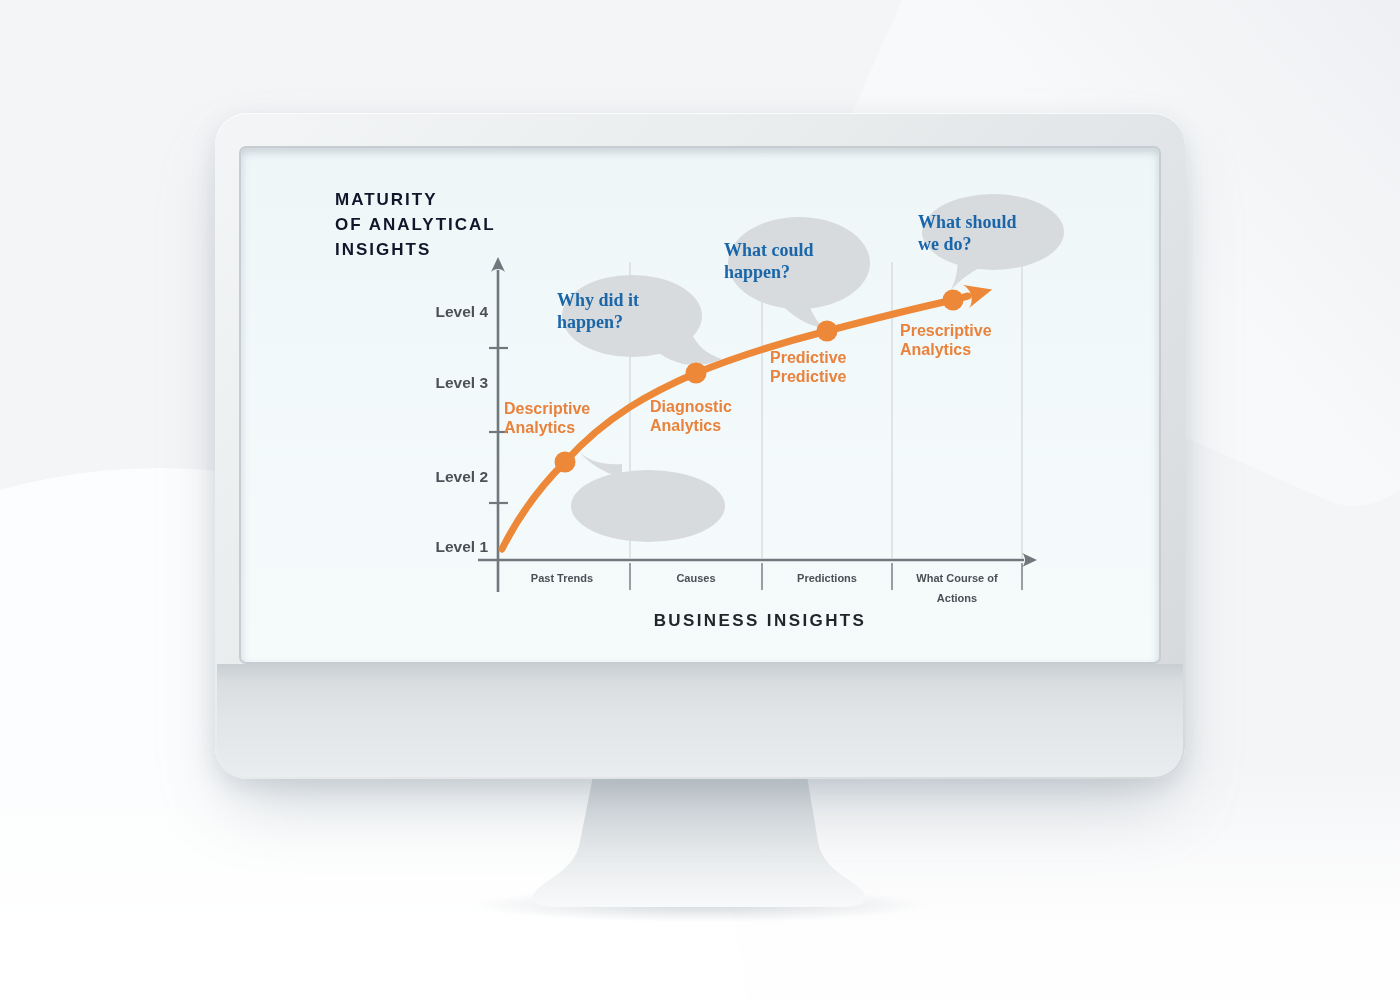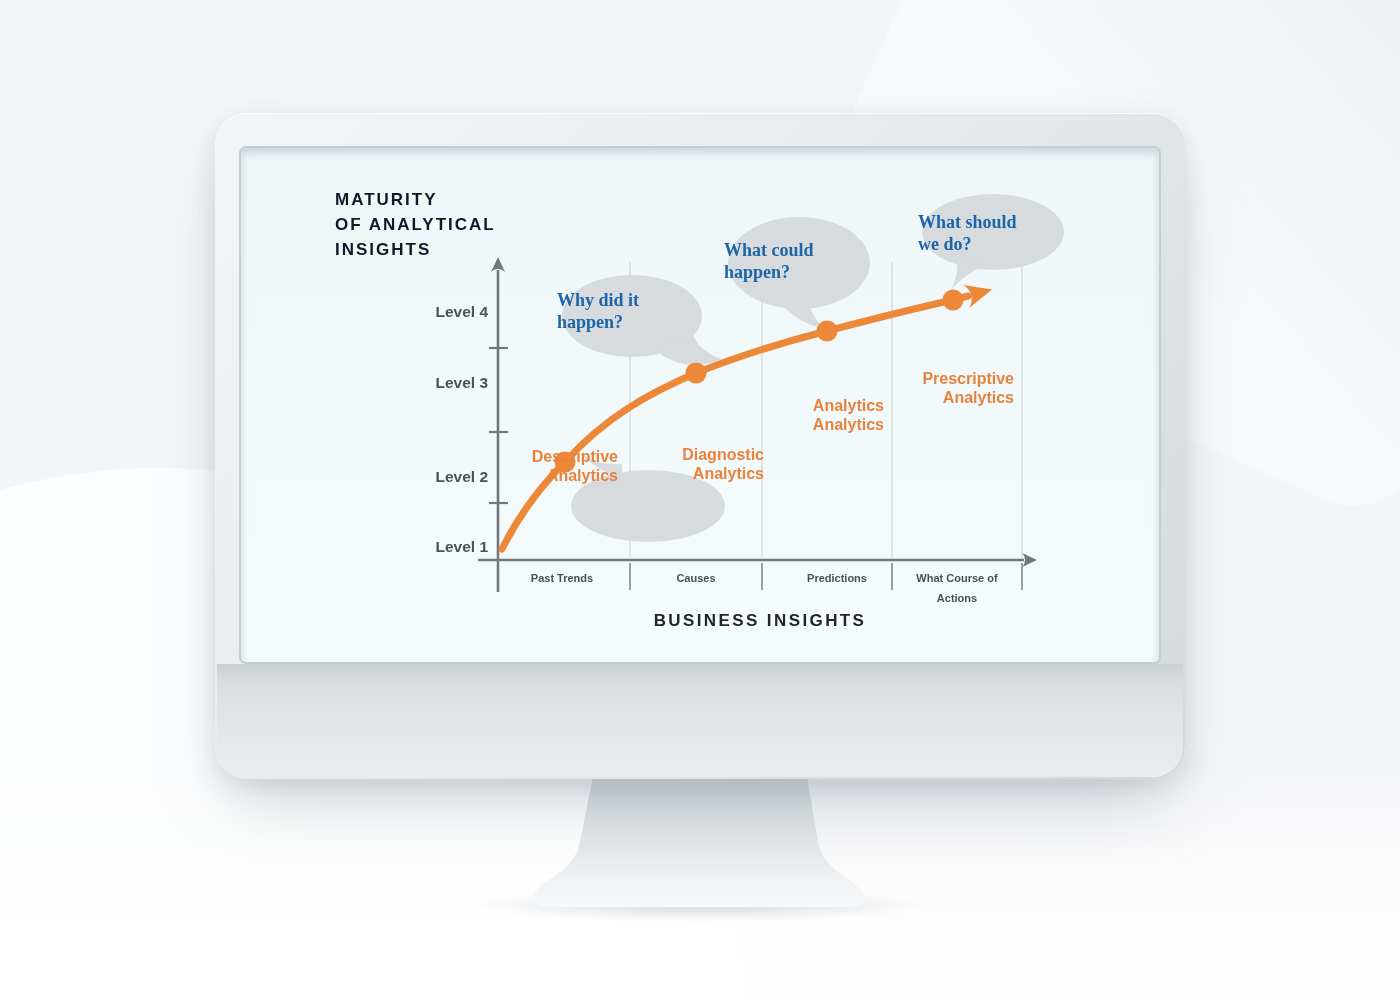--- a/index.html
+++ b/index.html
@@ -38,22 +38,22 @@
 
   
   .txt{position:absolute;margin:0;}
   .chart-title{left:335px;top:187px;width:240px;font-size:17px;font-weight:700;
                letter-spacing:2px;line-height:25px;color:#0f172a;white-space:nowrap;}
   .lvl{width:72px;left:416px;text-align:right;font-size:15.5px;font-weight:600;color:#4b5157;}
   .xlab{width:126px;text-align:center;font-size:11px;font-weight:700;color:#495056;
         line-height:20px;top:568px;}
   .bi-label{left:610px;top:611px;width:300px;text-align:center;font-size:17px;
             font-weight:700;letter-spacing:2.4px;color:#222529;}
-  .stage-label{width:114px;text-align:right;font-size:16px;font-weight:700;
-               line-height:19px;color:#e8823c;margin-top:48px;}
+  .stage-label{width:114px;text-align:left;font-size:16px;font-weight:700;
+               line-height:19px;color:#e8823c;}
   .bubble-txt{width:150px;text-align:left;font-family:"Liberation Serif","DejaVu Serif",serif;
               font-weight:700;font-size:18px;line-height:22px;color:#1a66a9;}
   .bubble-txt span{display:block;}
 </style>
 </head>
 <body>
 
 <div class="stage">
 
   <div class="bg-wedge"></div>
@@ -143,28 +143,28 @@
     <div>INSIGHTS</div>
   </div>
 
   <div class="txt lvl" style="top:303px;">Level 4</div>
   <div class="txt lvl" style="top:374px;">Level 3</div>
   <div class="txt lvl" style="top:468px;">Level 2</div>
   <div class="txt lvl" style="top:538px;">Level 1</div>
 
   <div class="txt xlab" style="left:499px;">Past Trends</div>
   <div class="txt xlab" style="left:633px;">Causes</div>
-  <div class="txt xlab" style="left:764px;padding-left:10px;">Predictions</div>
+  <div class="txt xlab" style="left:764px;">Predictions</div>
   <div class="txt xlab" style="left:897px;width:120px;">What Course of Actions</div>
 
   <div class="txt bi-label">BUSINESS INSIGHTS</div>
 
   <div class="txt stage-label" style="left:504px;top:399px;">Descriptive Analytics</div>
   <div class="txt stage-label" style="left:650px;top:397px;">Diagnostic Analytics</div>
-  <div class="txt stage-label" style="left:770px;top:348px;">Analytics Analytics</div>
+  <div class="txt stage-label" style="left:770px;top:348px;">Predictive Predictive</div>
   <div class="txt stage-label" style="left:900px;top:321px;">Prescriptive Analytics</div>
 
   <div class="txt bubble-txt" style="left:557px;top:289px;">
     <span>Why did it</span>
     <span>happen?</span>
   </div>
   <div class="txt bubble-txt" style="left:724px;top:239px;">
     <span>What could</span>
     <span>happen?</span>
   </div>

